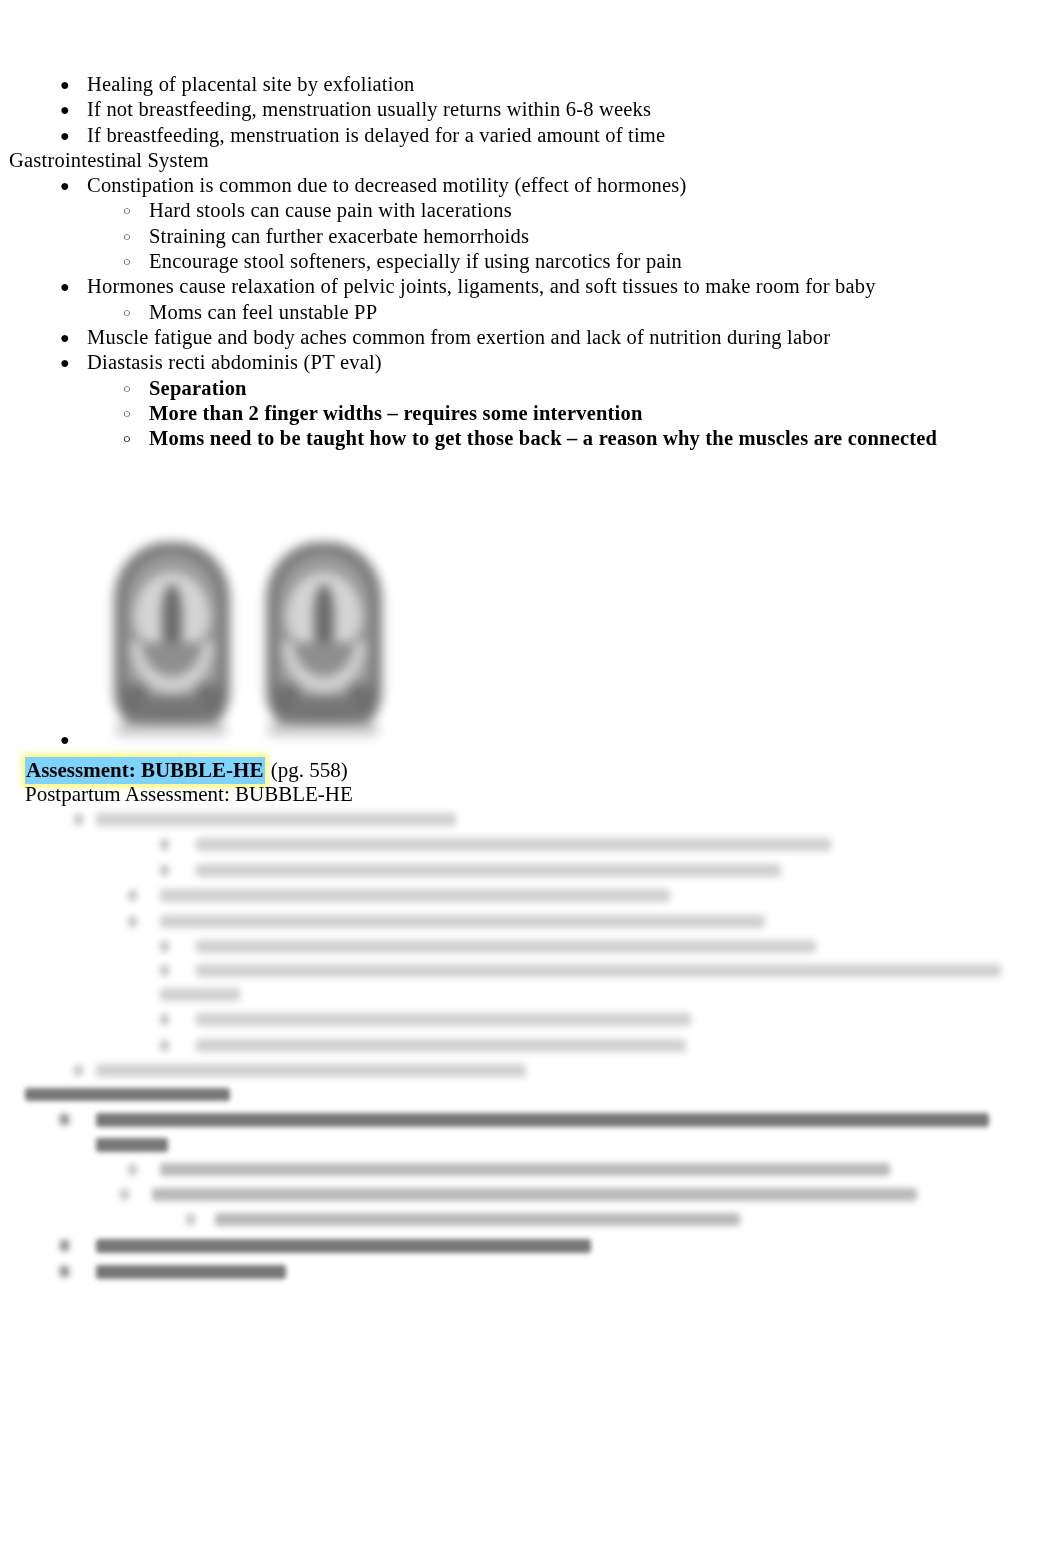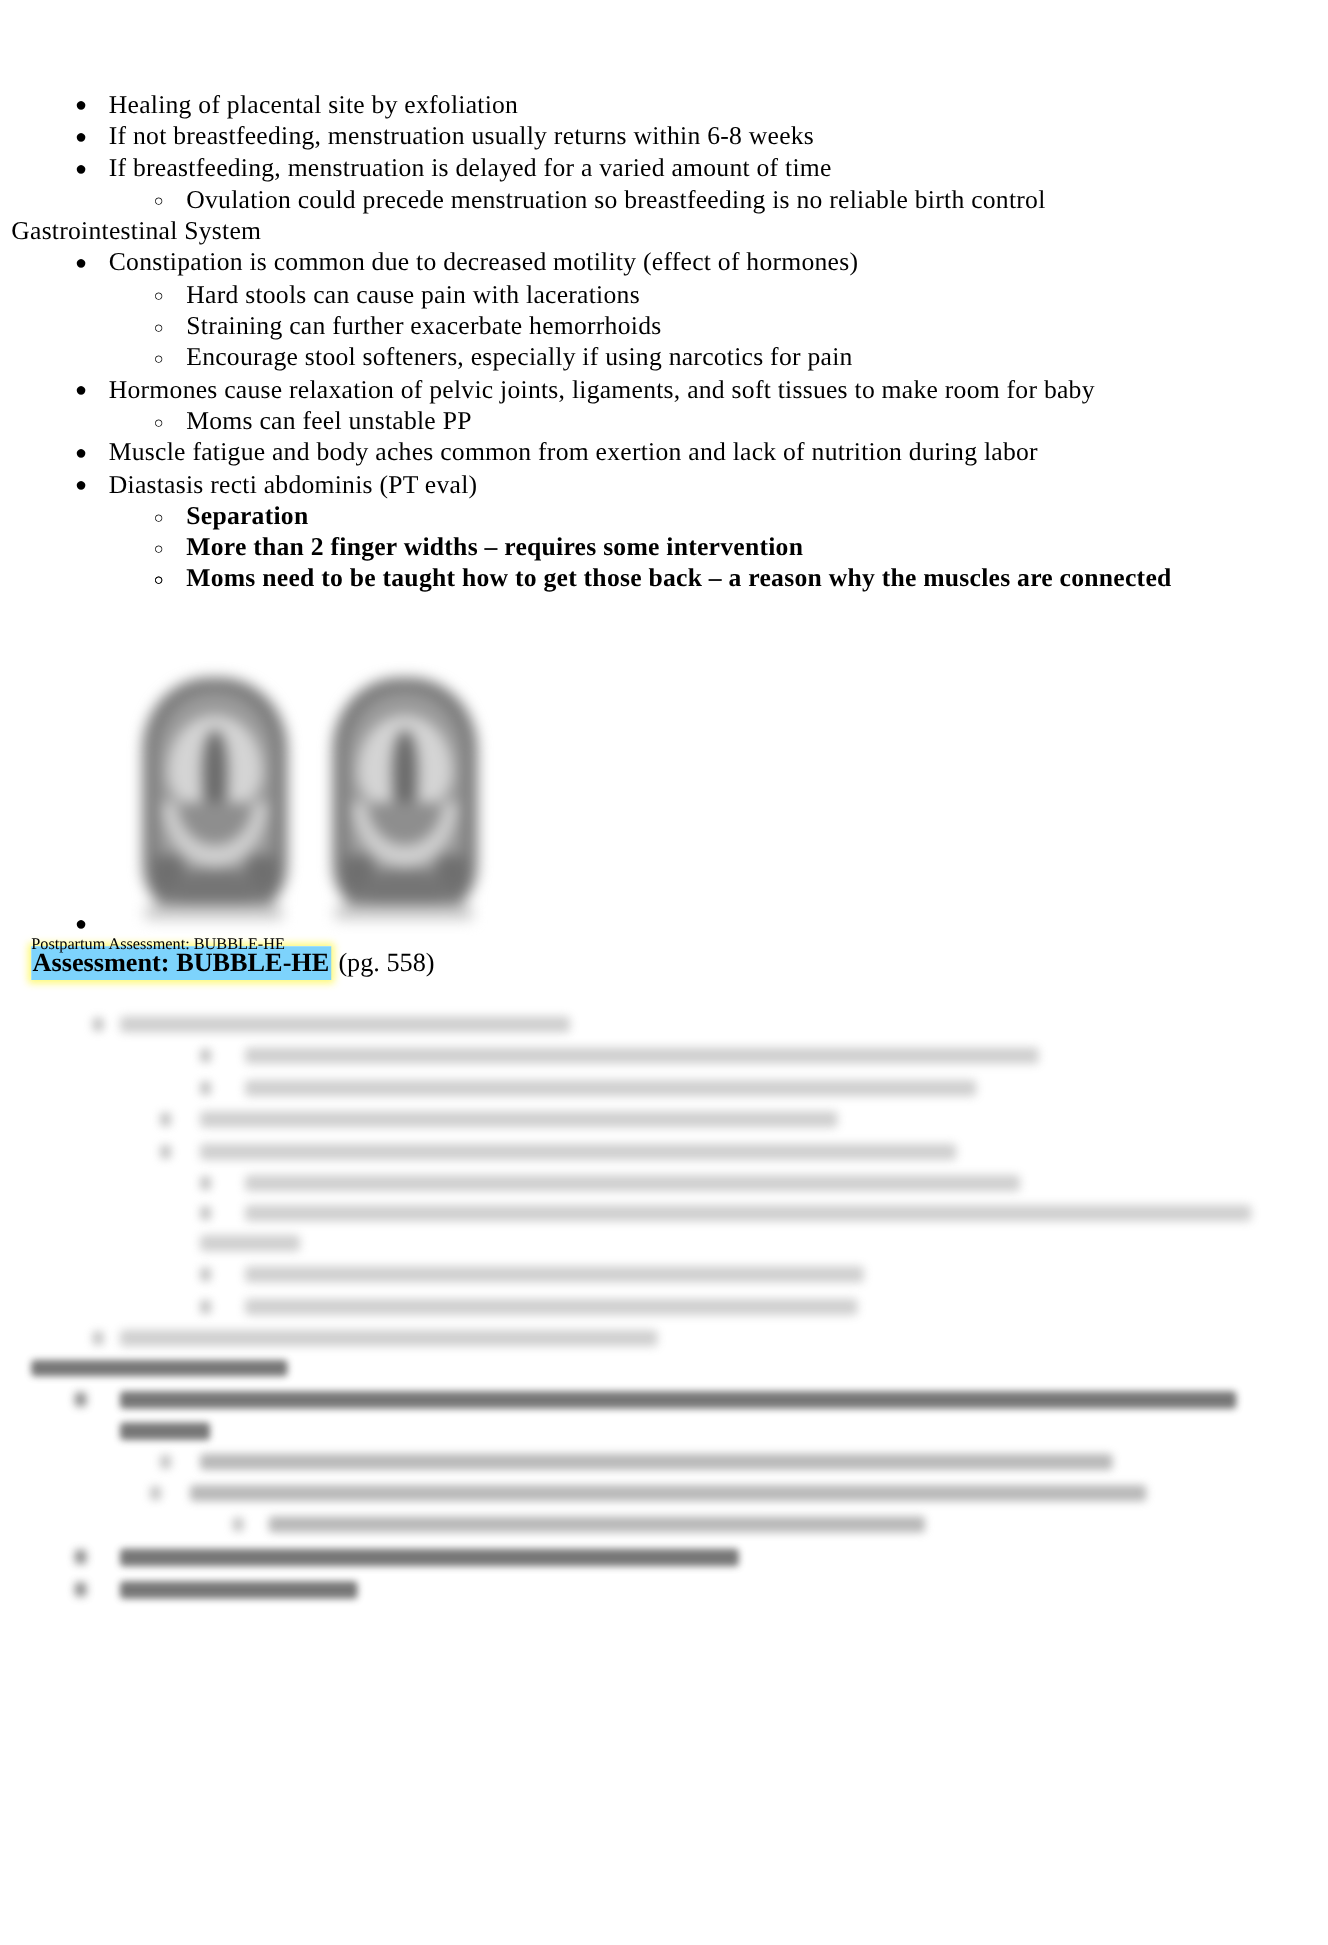--- a/index.html
+++ b/index.html
@@ -115,22 +115,22 @@
     padding: 1px 2px 2px 1px;
     box-shadow: 0 0 6px 3px rgba(253,244,0,0.55);
   }
   .hl-tail {
     font-weight: normal;
   }
 
   .sub-heading {
     position: absolute;
     left: 25px;
-    top: 742px;
-    font-size: 13px;
+    top: 781px;
+    font-size: 21px;
     line-height: 26px;
     white-space: nowrap;
   }
 
   
   .figure-wrap {
     position: absolute;
     left: 108px;
     top: 538px;
     width: 285px;
@@ -284,21 +284,20 @@
       <span class="txt">If not breastfeeding, menstruation usually returns within 6-8 weeks</span>
     </div>
 
     <div class="line lvl1">
       <span class="bullet">●</span>
       <span class="txt">If breastfeeding, menstruation is delayed for a varied amount of time</span>
     </div>
 
     <div class="line lvl2">
       <span class="bullet">○</span>
-      <span class="txt">Ovulation could precede menstruation so breastfeeding is no reliable birth control</span>
     </div>
 
     <div class="line lvl0">Gastrointestinal System</div>
 
     <div class="line lvl1">
       <span class="bullet">●</span>
       <span class="txt">Constipation is common due to decreased motility (effect of hormones)</span>
     </div>
 
     <div class="line lvl2">

